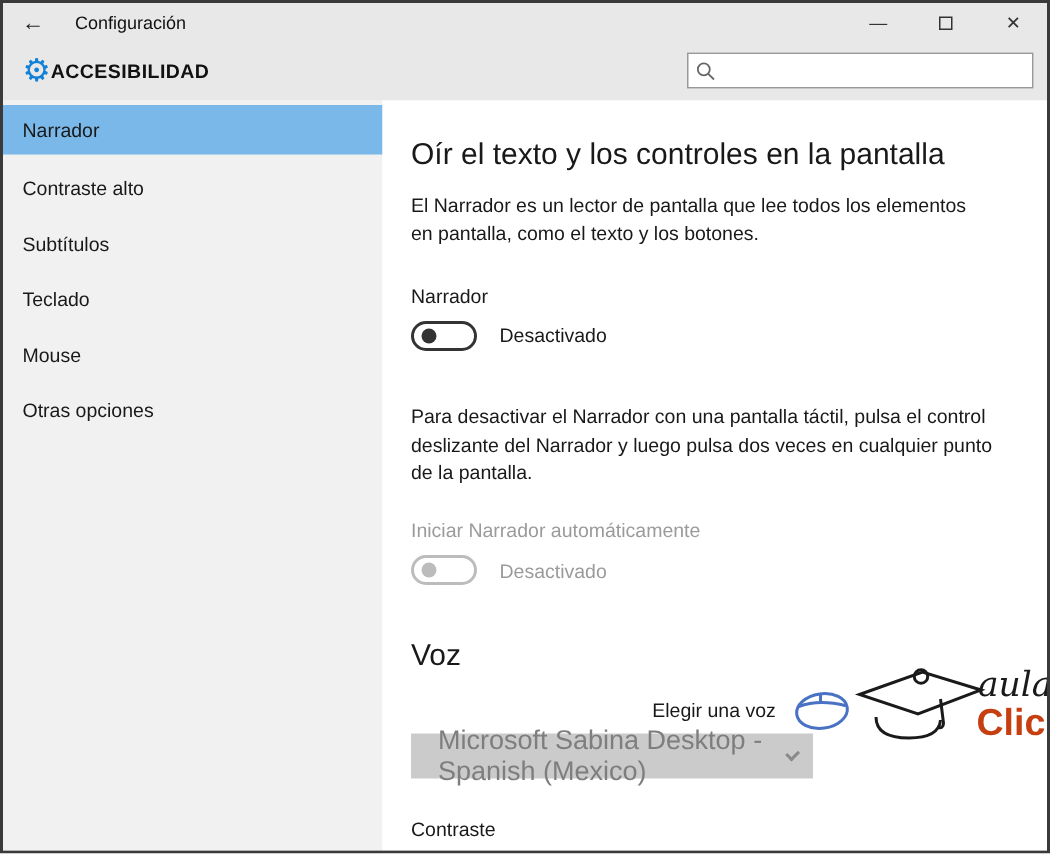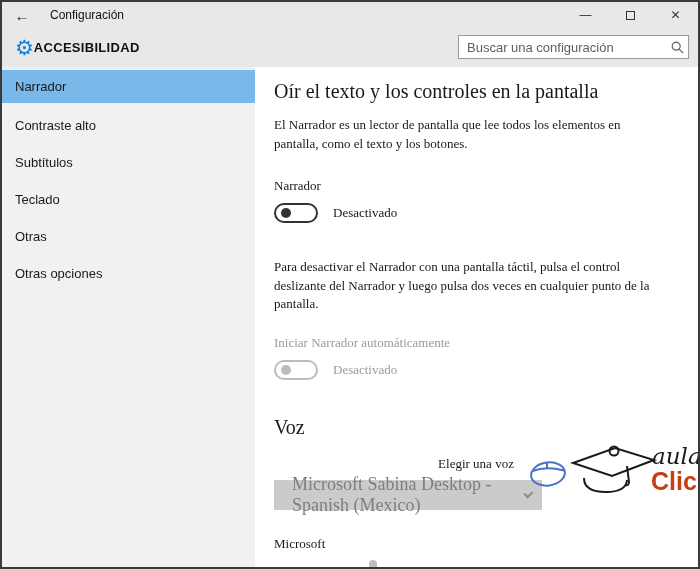--- a/index.html
+++ b/index.html
@@ -38,21 +38,21 @@
   .searchbox input::placeholder { color:#5e5e5e; opacity:1; }
   .search-glyph { width:22px; display:flex; align-items:center; justify-content:center; }
   
   .bodyrow { display:flex; height:500px; }
   .sidebar { width:253px; background:#f1f1f1; padding-top:3px; flex-shrink:0; }
   .side-item {
     height:37px; line-height:37px; padding-left:13px; font-size:13px; color:#191919; cursor:default;
   }
   .side-item.selected { background:#79b8e8; height:33px; line-height:33px; margin-bottom:4px; }
   
-  .content { flex:1; background:#fff; padding:0 20px 0 19px; position:relative;font-family:Liberation Serif, serif; }
+  .content { flex:1; background:#fff; padding:12px 20px 0 19px; position:relative; }
   .h-big { font-size:20px; font-weight:300; color:#191919; margin-top:13px; }
   .para { font-size:13px; color:#191919; line-height:1.45; margin-top:13px; width:378px; }
   .field-label { font-size:13px; color:#191919; margin-top:24px; }
   .toggle-row { display:flex; align-items:center; margin-top:9px; }
   .toggle {
     width:44px; height:20px; border:2px solid #333; border-radius:10px; background:#fff;
     position:relative; flex-shrink:0;
   }
   .toggle .knob {
     position:absolute; left:5px; top:3px; width:10px; height:10px; border-radius:50%; background:#333;
@@ -100,38 +100,37 @@
           <span></span>
         </button>
       <button class="win-btn">✕</button>
     </div>
   </div>
 
   <div class="header">
     <div class="gear">⚙</div>
     <div class="app-title">ACCESIBILIDAD</div>
     <div class="searchbox">
-      <input type="text" placeholder="Buscar una configuración" style="">
       <span class="search-glyph">
         <svg width="13" height="13" viewBox="0 0 13 13">
           <circle cx="5.2" cy="5.2" r="4" fill="none" stroke="#666" stroke-width="1.2"></circle>
           <line x1="8.2" y1="8.2" x2="12" y2="12" stroke="#666" stroke-width="1.2"></line>
         </svg>
       </span>
     </div>
   </div>
 
   <div class="bodyrow">
 
     <div class="sidebar">
       <div class="side-item selected">Narrador</div>
       <div class="side-item">Contraste alto</div>
       <div class="side-item">Subtítulos</div>
       <div class="side-item">Teclado</div>
-      <div class="side-item">Otras</div>
+      <div class="side-item">Mouse</div>
       <div class="side-item">Otras opciones</div>
     </div>
 
     <div class="content">
       <div class="h-big">Oír el texto y los controles en la pantalla</div>
       <p class="para">El Narrador es un lector de pantalla que lee todos los elementos en pantalla, como el texto y los botones.</p>
 
       <div class="field-label">Narrador</div>
       <div class="toggle-row">
         <div class="toggle">
@@ -150,21 +149,21 @@
         <div class="toggle-state state-disabled">Desactivado</div>
       </div>
 
       <div class="h-voz">Voz</div>
       <div class="choose-label">Elegir una voz</div>
       <div class="dropdown">
         <span>Microsoft Sabina Desktop - Spanish (Mexico)</span>
         <span class="chev"></span>
       </div>
 
-      <div class="slider-label lbl-speed">Microsoft</div>
+      <div class="slider-label lbl-speed">Contraste</div>
       <div class="slider">
         <div class="track"></div>
         <div class="thumb" style="left: calc(45% - 4px);"></div>
       </div>
 
       <div class="slider-label lbl-pitch">Tono</div>
 
     </div>
   </div>
 

